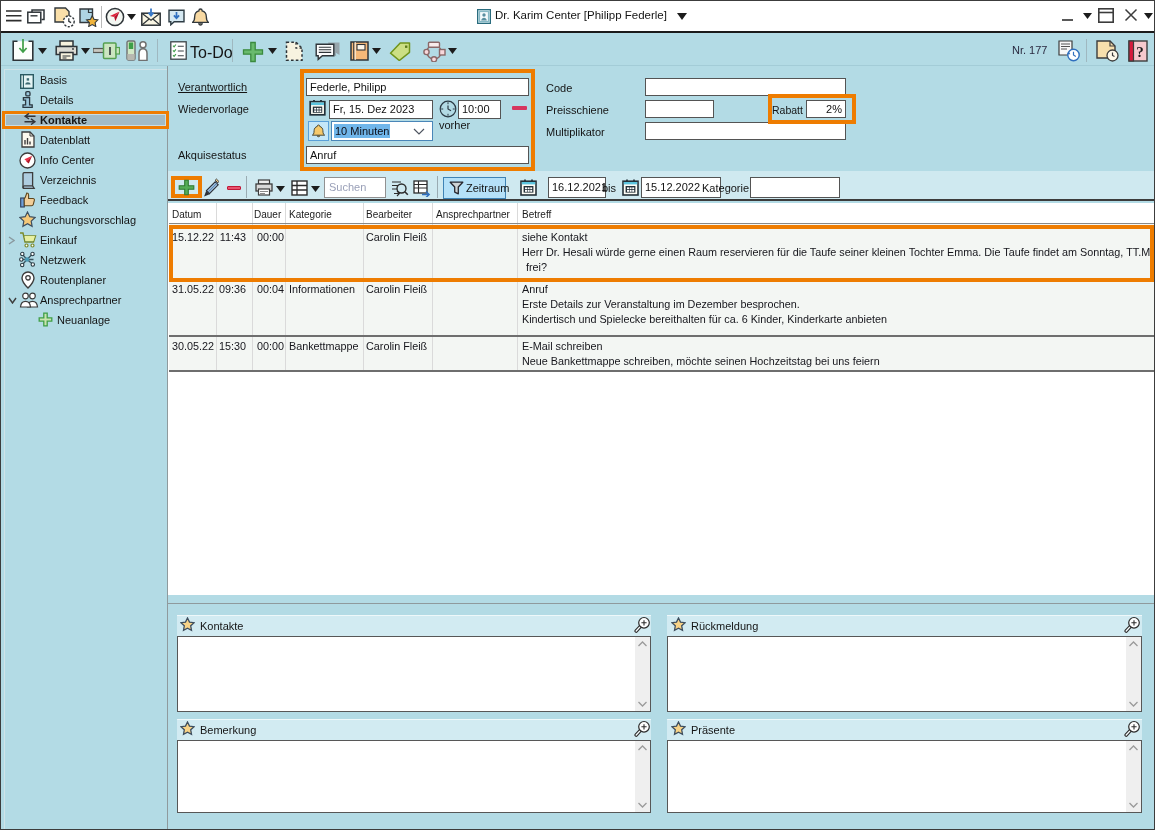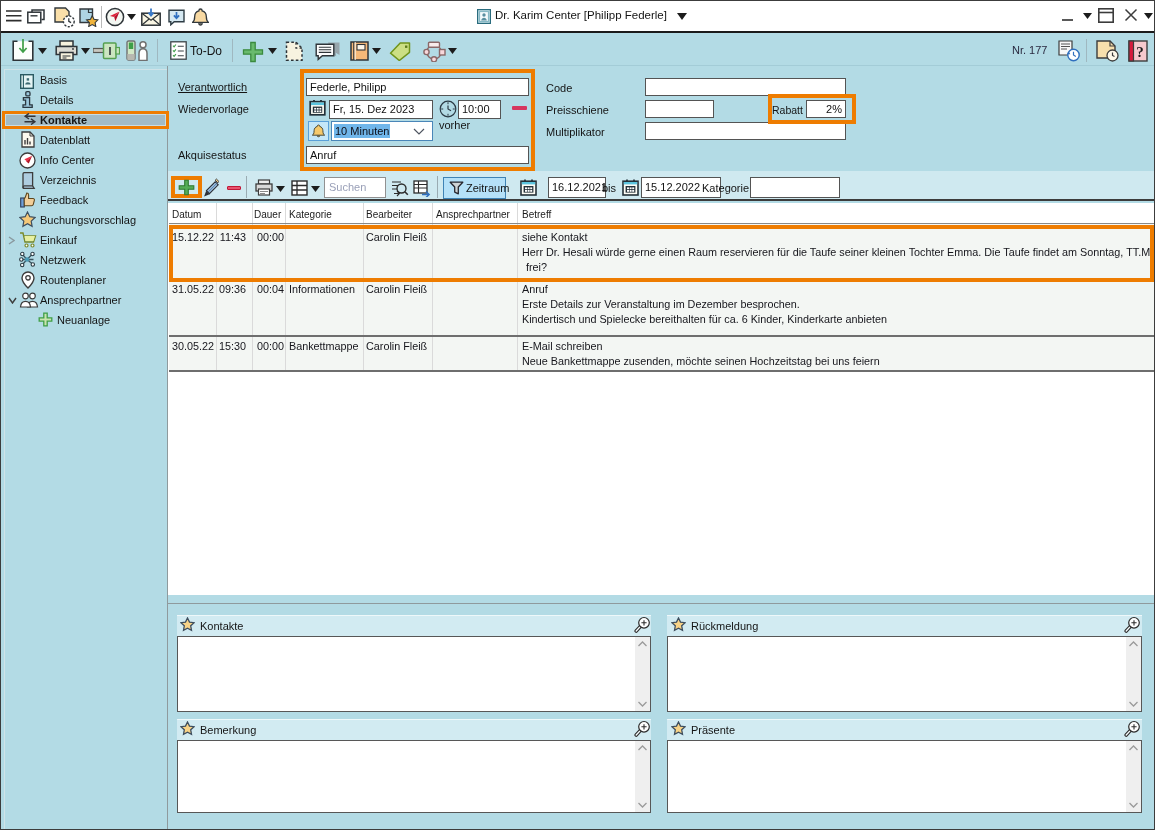--- a/index.html
+++ b/index.html
@@ -132,21 +132,21 @@
     <rect x="1.4" y="14" width="7.2" height="6" fill="#b8b8b0"></rect>
     <circle cx="17" cy="4.8" r="3" fill="#fff" stroke="#707070" stroke-width="1.5"></circle>
     <path d="M13 20.5v-7c0-3 1.6-4.8 4-4.8s4 1.8 4 4.8v7z" fill="#fff" stroke="#707070" stroke-width="1.5"></path>
   </svg>
 <div class="vsep" style="left:157px;top:39px;height:23px;background:#9fb8c0"></div>
 <svg class="abs" style="left:170px;top:41px" width="17" height="19">
     <rect x="0.8" y="0.8" width="15.4" height="17.4" fill="#fff" stroke="#3c4448" stroke-width="1.3"></rect>
     <path d="M3 4.6l1.1 1.2 1.8-2.3M3 9.4l1.1 1.2 1.8-2.3M3 14.2l1.1 1.2 1.8-2.3" fill="none" stroke="#3f9e48" stroke-width="1.1"></path>
     <path d="M7.8 5.2h6M7.8 10h6M7.8 14.8h6" stroke="#3c4448" stroke-width="1.1"></path>
   </svg>
-<div class="sbtext" style="left:190px;top:44px;font-size:12px">To-Do</div>
+<div class="sbtext" style="left:190px;top:44px;font-size:16px">To-Do</div>
 <div class="vsep" style="left:232px;top:39px;height:23px;background:#9fb8c0"></div>
 <svg class="abs" style="left:242px;top:41px" width="22" height="22">
     <path d="M8.8 1.5h4.4v7.3h7.3v4.4h-7.3v7.3H8.8v-7.3H1.5V8.8h7.3z" fill="#69ba6d" stroke="#3a8a3e" stroke-width="1.3"></path>
   </svg>
 <svg class="abs" style="left:268px;top:48px" width="9" height="6">
     <path d="M0 0h9L4.5 6z" fill="#1c1c1c"></path>
   </svg>
 <svg class="abs" style="left:285px;top:41px" width="19" height="20">
     <path d="M1.5 1.2h9.5L17 7.2v12h-15.5z" fill="#f7f3e0" stroke="#2e3438" stroke-width="1.5" stroke-dasharray="2.6 2.2"></path>
     <path d="M11 1.2v6h6" fill="none" stroke="#2e3438" stroke-width="1.3" stroke-dasharray="2.6 2.2"></path>
@@ -448,21 +448,21 @@
     <div class="cell" style="left:0;top:31px">Kindertisch und Spielecke bereithalten für ca. 6 Kinder, Kinderkarte anbieten</div>
   </div>
 <div class="rowsep" style="top:335px"></div>
 <div class="cell" style="left:172px;top:340px">30.05.22</div>
 <div class="cell" style="left:200px;top:340px;width:46px;text-align:right">15:30</div>
 <div class="cell" style="left:235px;top:340px;width:49px;text-align:right">00:00</div>
 <div class="cell" style="left:289px;top:340px">Bankettmappe</div>
 <div class="cell" style="left:366px;top:340px">Carolin Fleiß</div>
 <div class="abs" style="left:522px;top:336px;width:630px;height:34px;overflow:hidden">
     <div class="cell" style="left:0;top:4px">E-Mail schreiben</div>
-    <div class="cell" style="left:0;top:19px">Neue Bankettmappe zusenden, möchte seinen Hochzeitstag bei uns feiern</div>
+    <div class="cell" style="left:0;top:19px">Neue Bankettmappe schreiben, möchte seinen Hochzeitstag bei uns feiern</div>
   </div>
 <div class="rowsep" style="top:370px"></div>
 
 <div class="panelhdr" style="left:177px;top:615px;width:474px"></div>
 <svg class="abs" style="left:180px;top:617px" width="15" height="15">
     <path d="M7.5 1l2 4.1 4.5.6-3.3 3.1.8 4.5-4-2.1-4 2.1.8-4.5L1 5.7l4.5-.6z" fill="#f8d387" stroke="#3e4e5e" stroke-width="1.3"></path>
   </svg>
 <div class="lbl" style="left:200px;top:620px">Kontakte</div>
 <svg class="abs" style="left:634px;top:616px" width="17" height="18">
     <path d="M6.2 10.6l-4 4.4" stroke="#2c2c2c" stroke-width="3.6" stroke-linecap="round"></path>

